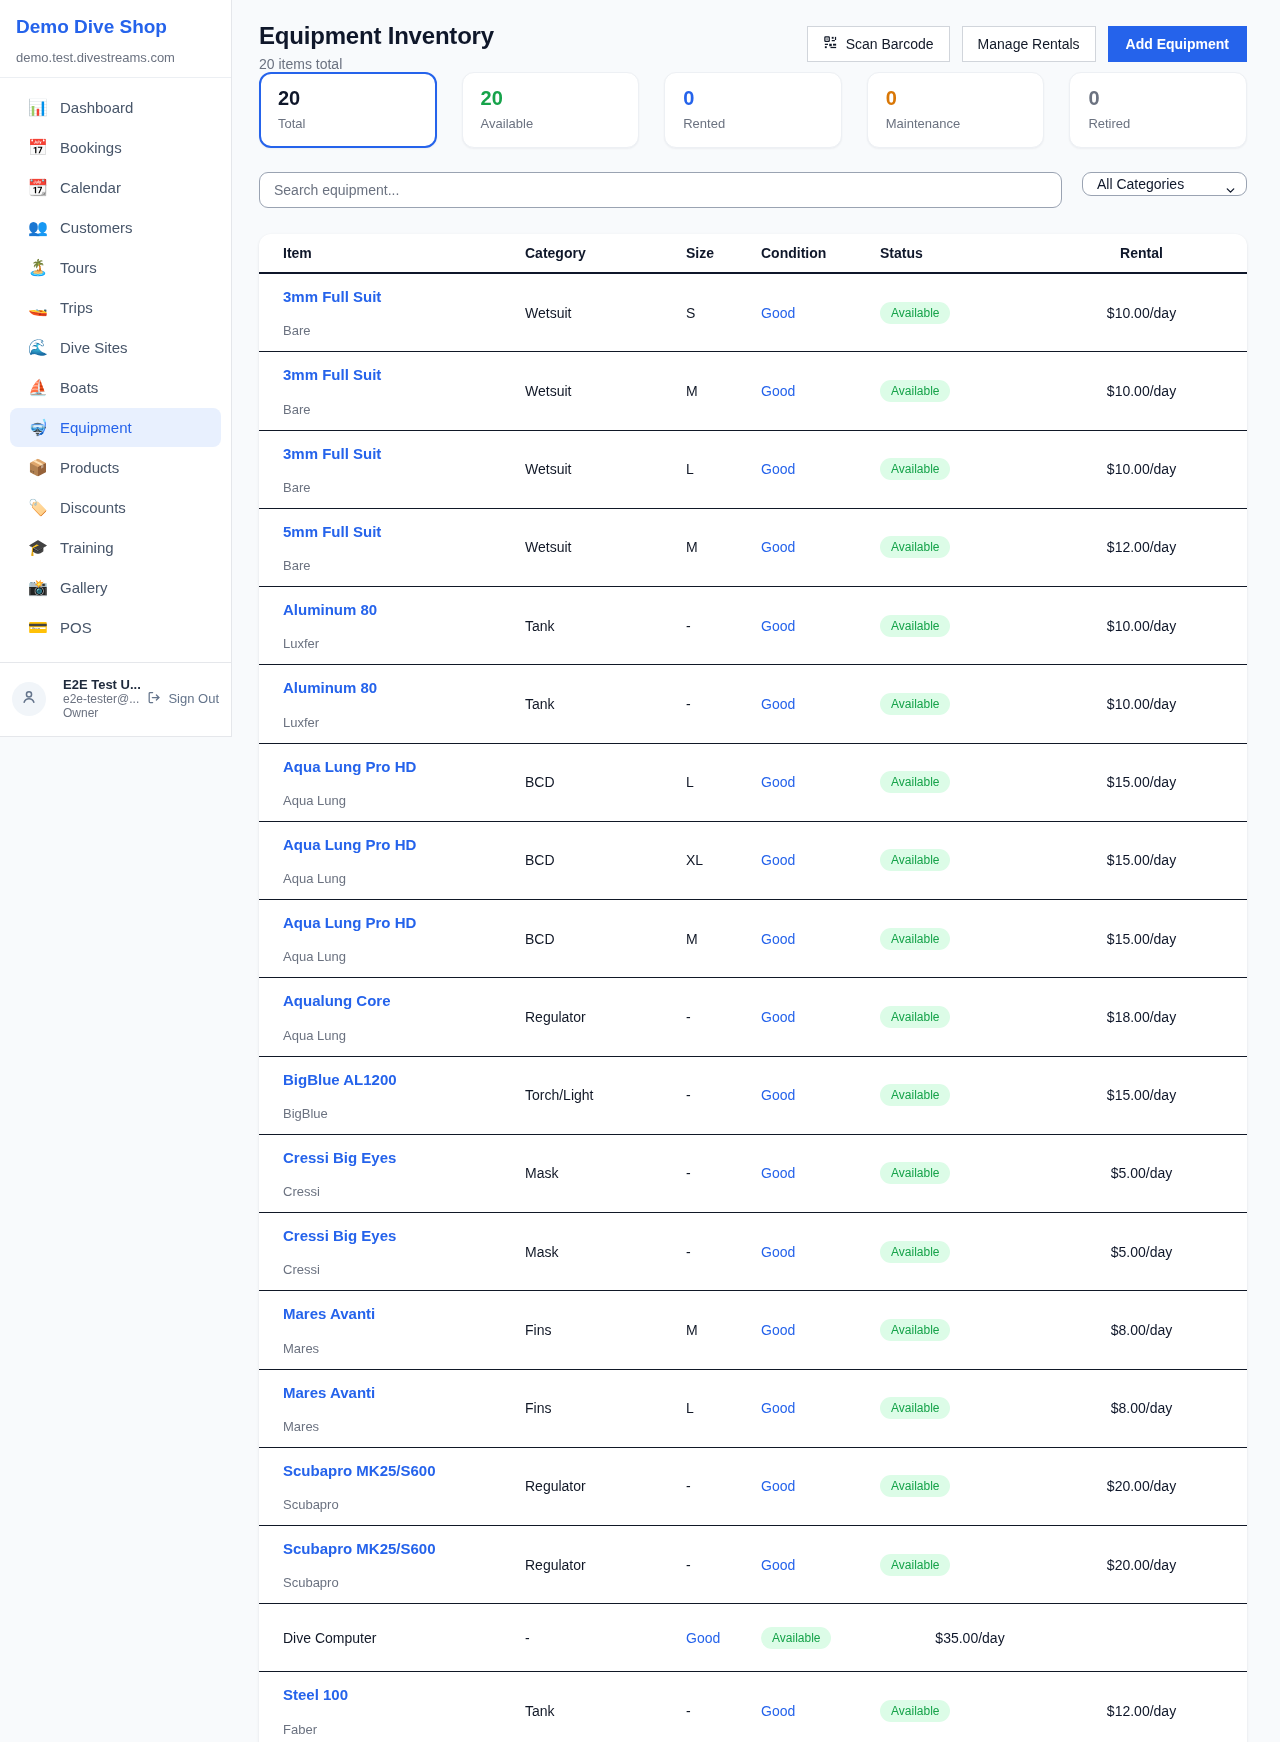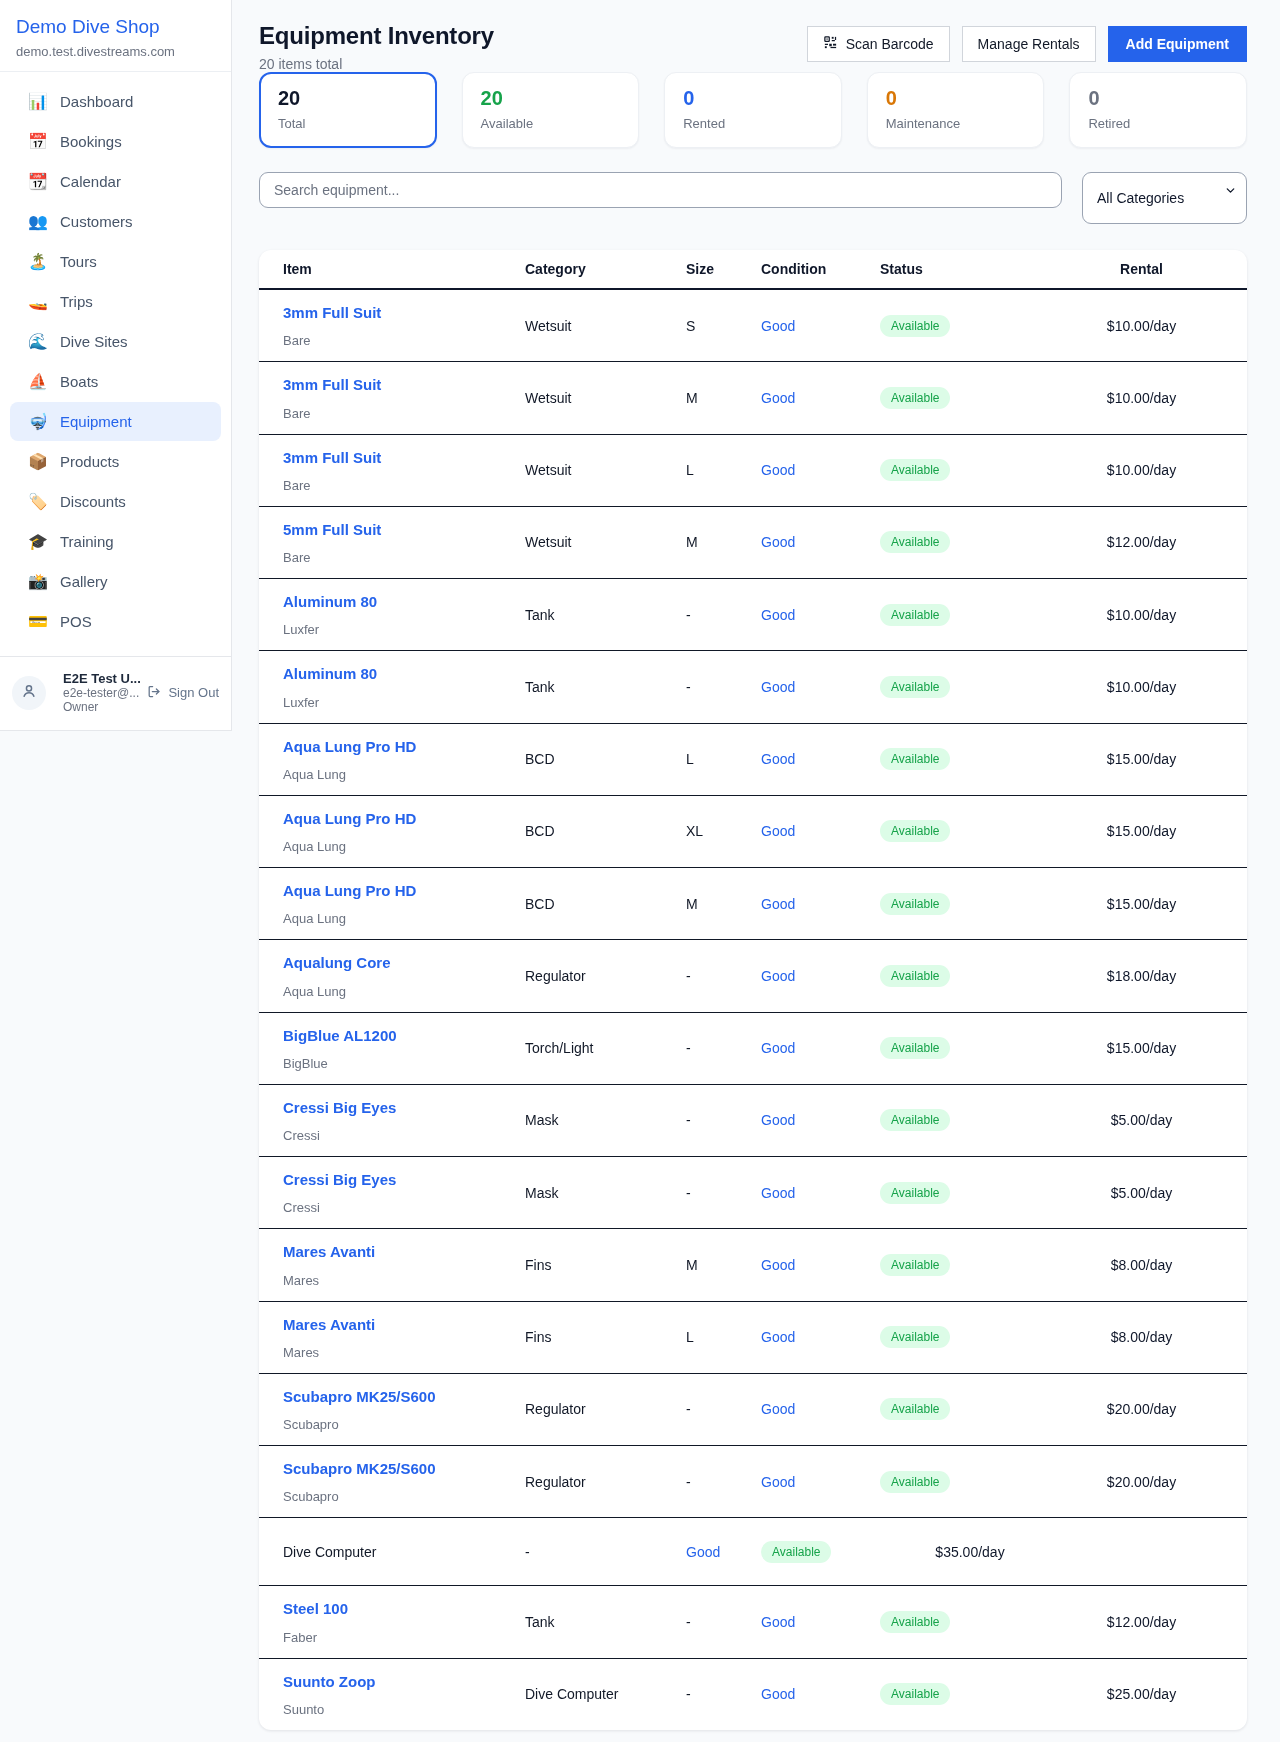--- a/index.html
+++ b/index.html
@@ -9,21 +9,21 @@
     background:#f8fafc; color:#0f172a; min-height:1742px;
   }
   .page { display:flex; align-items:flex-start; width:1280px; }
 
   
   .sidebar {
     width:232px; background:#fff; border-right:1px solid #e5e7eb;
     border-bottom:1px solid #e5e7eb; flex:0 0 232px;
   }
   .brand { padding:16px 16px 12px 16px; border-bottom:1px solid #eceff3; }
-  .brand-name { color:#2563eb; font-size:19px; font-weight:normal; margin-bottom:6px; cursor:pointer; }
+  .brand-name { color:#2563eb; font-size:19px; font-weight:bold; margin-bottom:12px; cursor:pointer; }
   .brand-domain { color:#6b7280; font-size:13px; }
   .nav { padding:10px 10px 6px 10px; list-style:none; }
   .nav-item {
     display:flex; align-items:center; gap:12px; padding:10px 10px 10px 18px;
     border-radius:8px; color:#475569; font-size:15px; cursor:pointer; margin-bottom:1px;
   }
   .nav-item .nicon { font-size:16px; width:20px; text-align:center; }
   .nav-item.active { background:#e8f0fe; color:#2563eb; }
   .user-box {
     border-top:1px solid #e5e7eb; margin-top:8px; padding:14px 12px 16px 12px;
@@ -64,39 +64,39 @@
 
   
   .filter-row { display:flex; gap:20px; margin-bottom:26px; }
   .search-input {
     flex:1; height:36px; border:1px solid #9aa3b2; border-radius:9px; background:#fff;
     padding:0 14px; font-size:14px; color:#000000; font-family:inherit; outline:none;
   }
   .search-input::placeholder { color:#6b7280; }
   .select-wrap { position:relative; width:165px; }
   .category-select {
-    width:100%; height:52px; border:1px solid #9aa3b2; border-radius:9px; background:#fff;
+    width:100%; height:24px; border:1px solid #9aa3b2; border-radius:9px; background:#fff;
     padding:0 30px 0 14px; font-size:14px; color:#0f172a; appearance:none;
     -webkit-appearance:none; font-family:inherit; cursor:pointer;
   }
   .select-chevron { position:absolute; right:10px; top:11px; pointer-events:none; }
 
   
   .table-card {
     background:#fff; border-radius:12px; box-shadow:0 1px 3px rgba(16,24,40,.1);
     overflow:hidden;
   }
   .tgrid { display:grid; grid-template-columns:242px 161px 75px 119px 180px 1fr; align-items:center; }
   .thead { padding:11px 24px; border-bottom:2px solid #0f172a; }
   .th { font-size:14px; font-weight:bold; color:#0f172a; }
   .th.right, .td.right { text-align:center; }
   .tr { padding:13px 24px; border-bottom:1px solid #111827; min-height:68px; }
   .tr:last-child { border-bottom:none; }
   .item-name { color:#2563eb; font-size:15px; font-weight:600; line-height:1.35; cursor:pointer; }
-  .item-brand { color:#6b7280; font-size:13px; margin-top:10px; }
+  .item-brand { color:#6b7280; font-size:13px; margin-top:16px; }
   .td { font-size:14px; color:#111827; }
   .cond-link { color:#2563eb; cursor:pointer; }
   .badge {
     display:inline-block; background:#dcfce7; color:#16a34a; font-size:12px;
     padding:5px 11px; border-radius:999px; line-height:1;
   }
   .price { font-size:14px; color:#0f172a; }
 </style>
 </head>
 <body>

